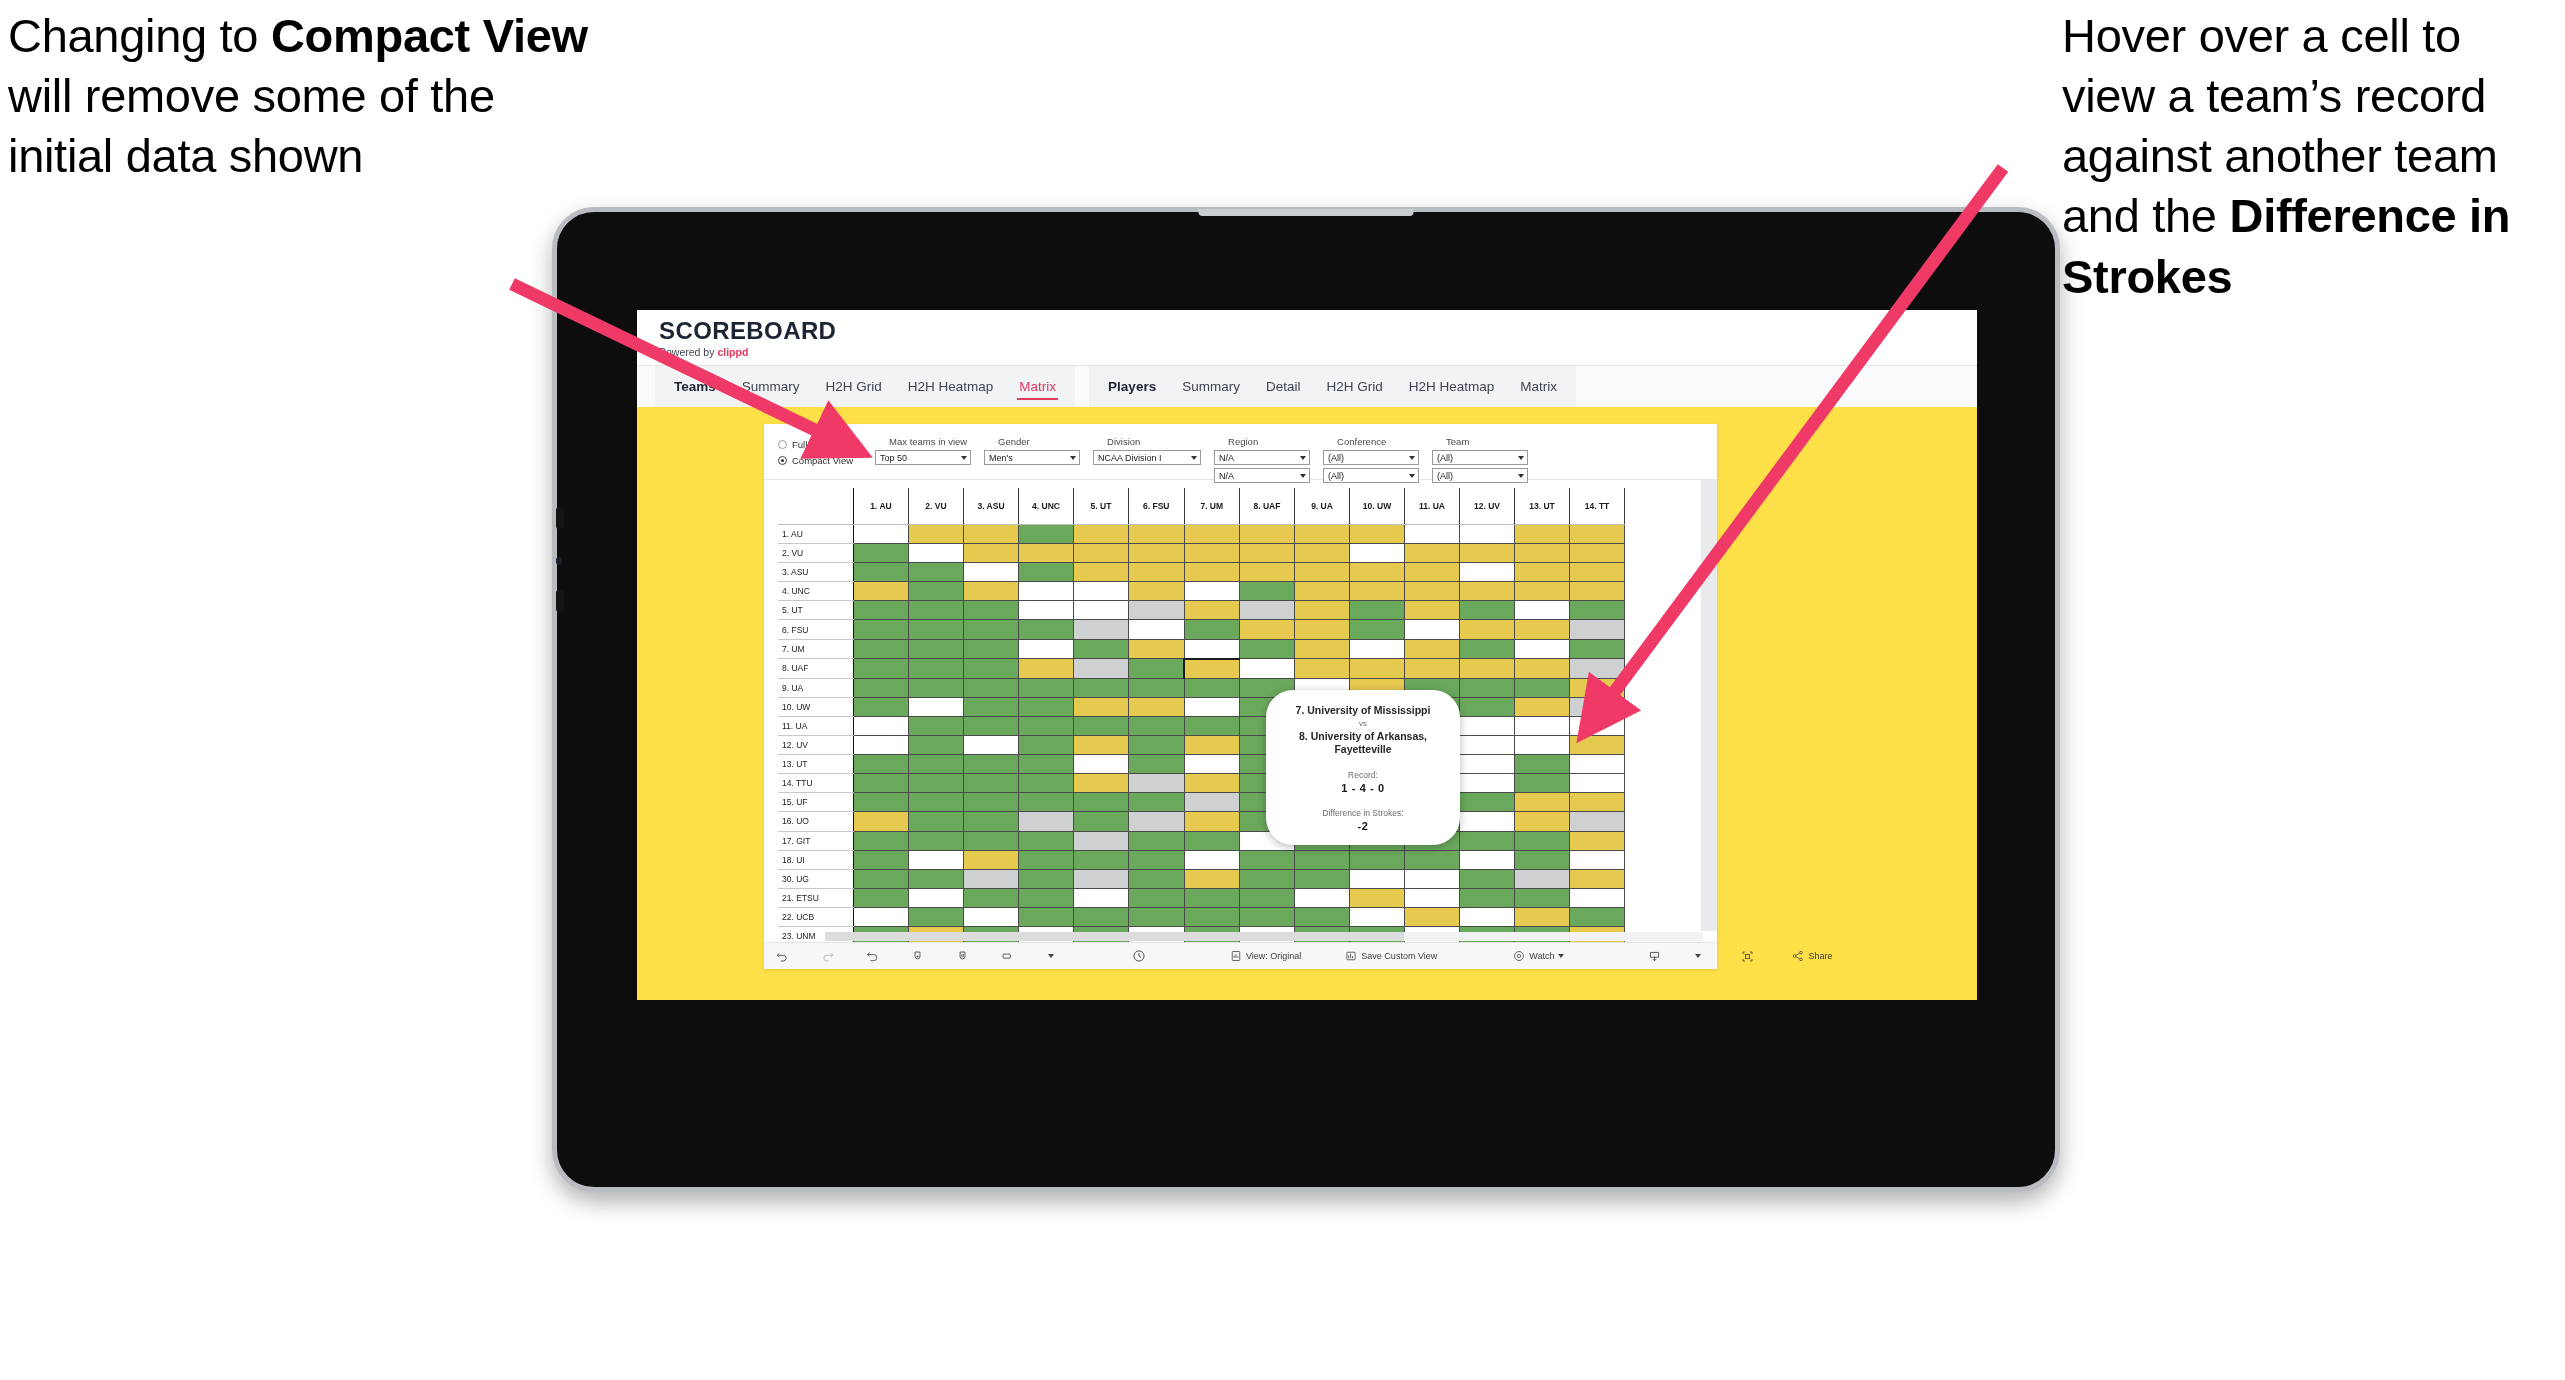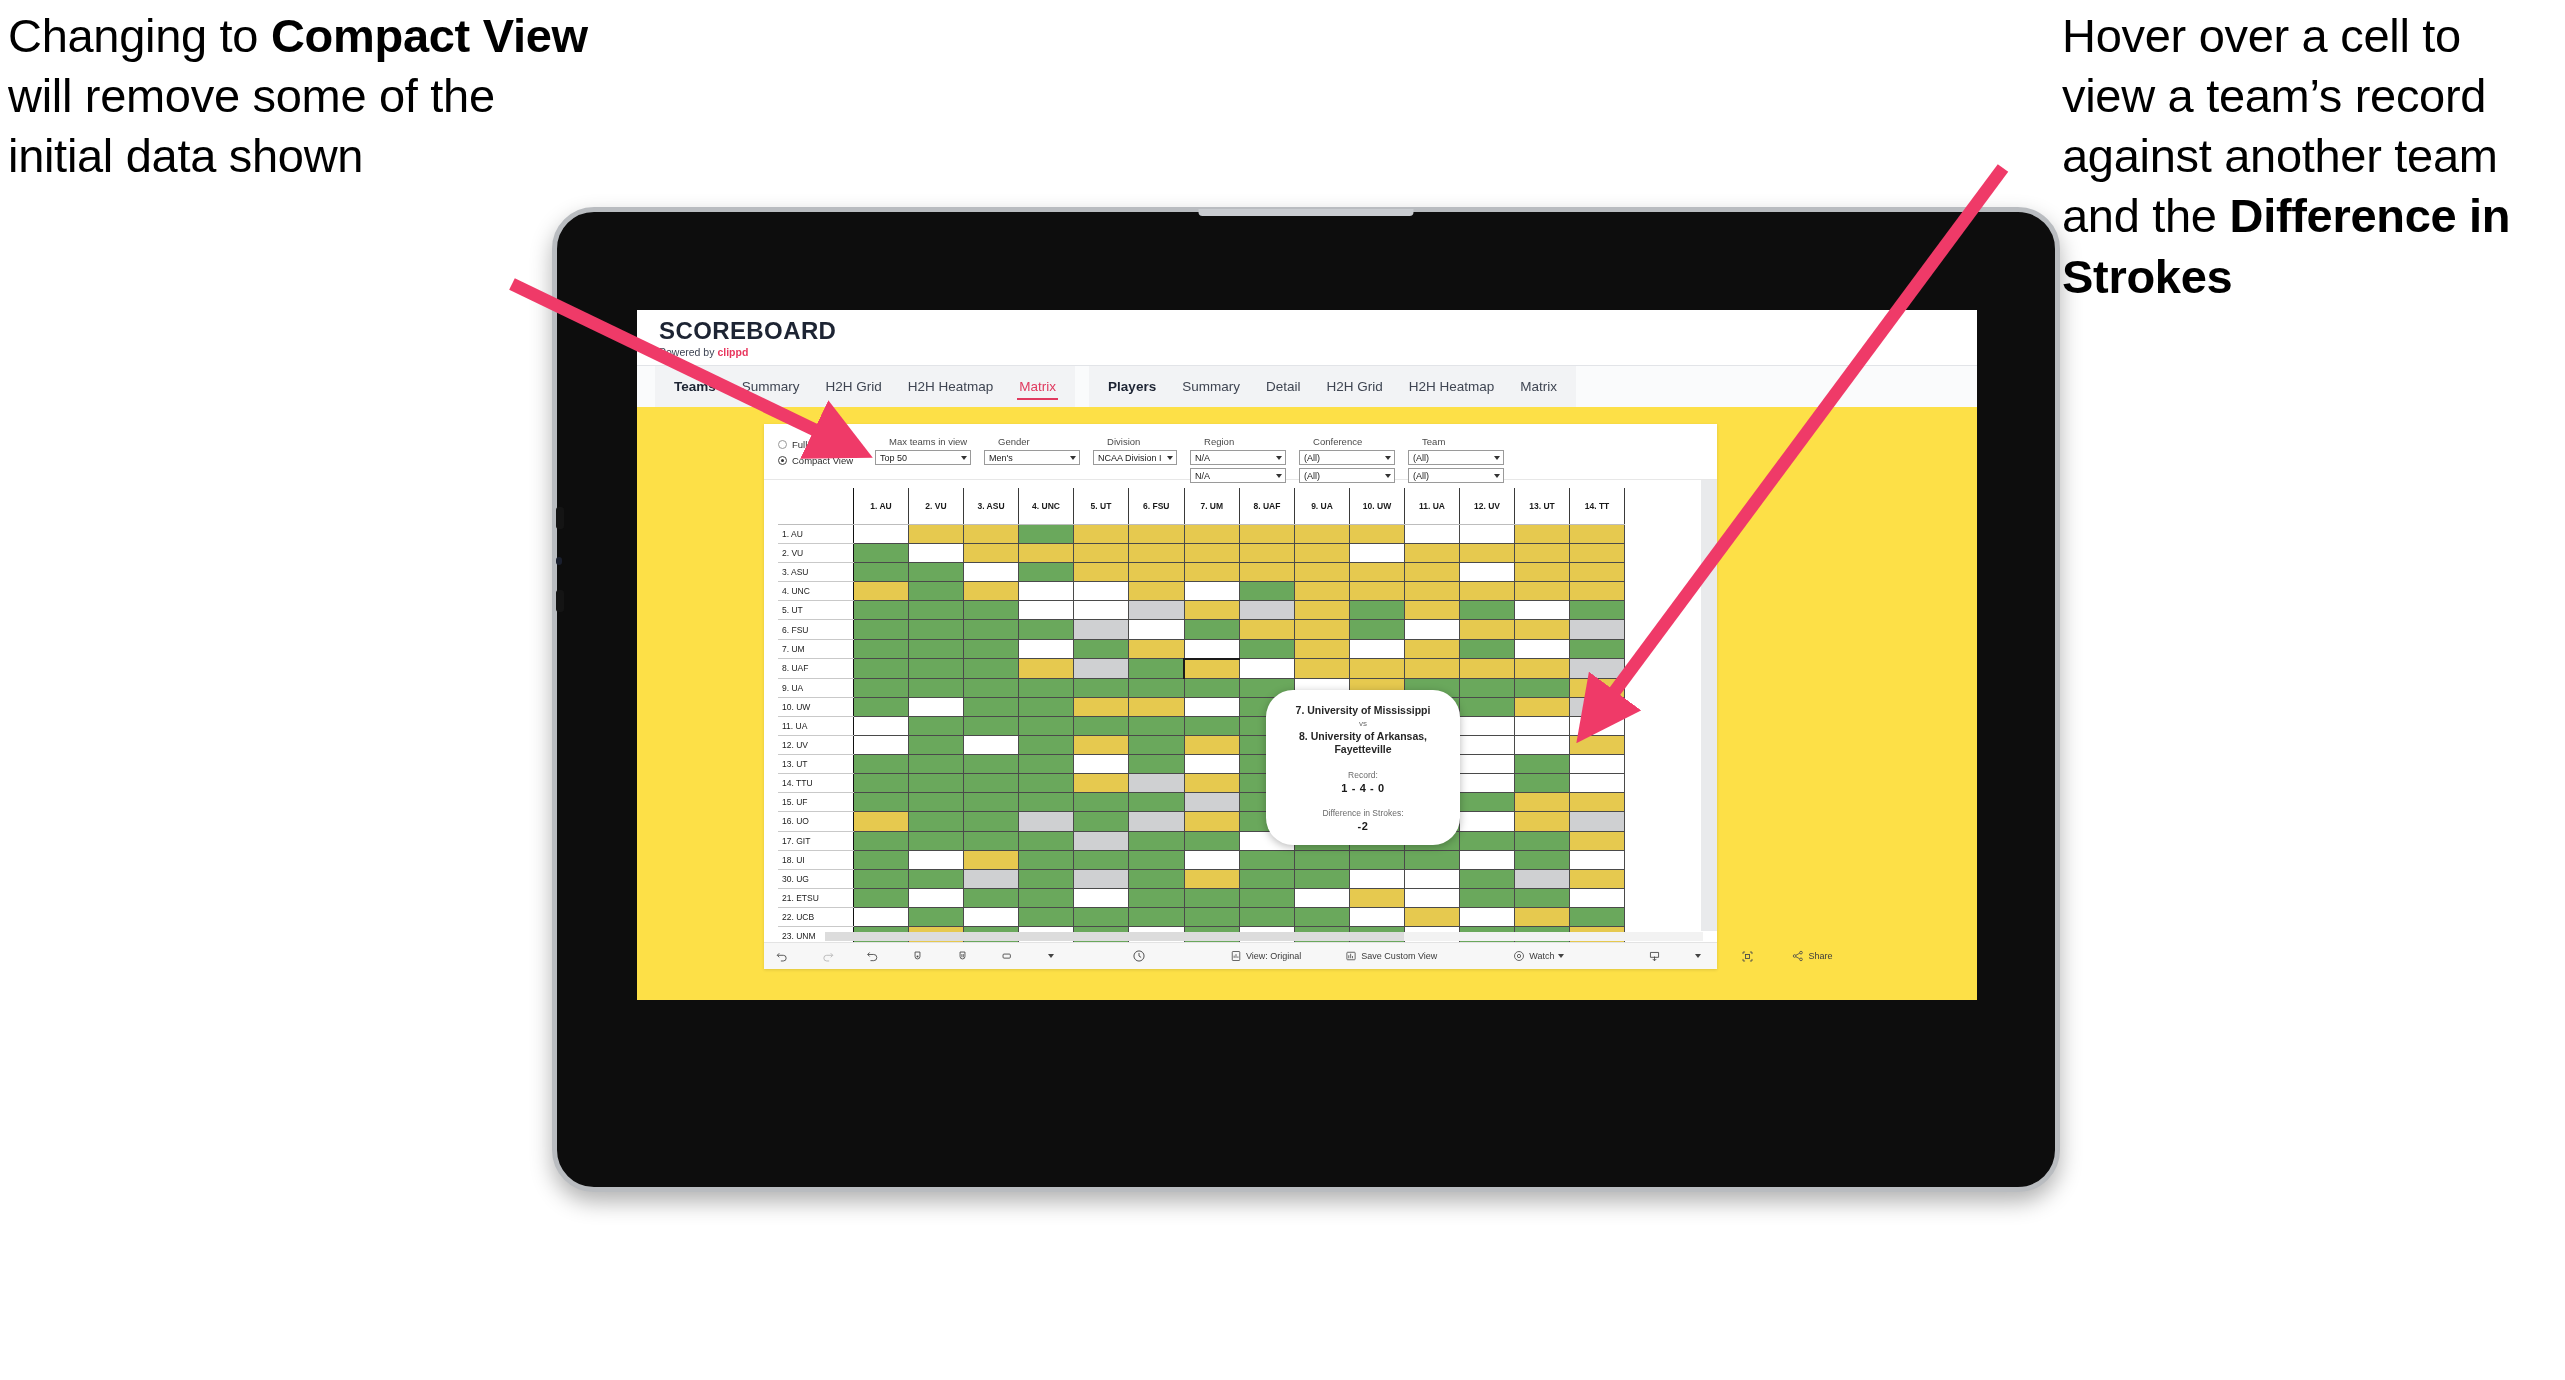--- a/index.html
+++ b/index.html
@@ -80,21 +80,21 @@
   .radio-dot.on:after{content:"";position:absolute;left:2px;top:2px;width:3px;height:3px;border-radius:50%;background:#333;}
   .fgroup{margin-right:13px;}
   .fgroup .flabel{font-size:9.5px;color:#4a4a4a;margin-bottom:3px;padding-left:14px;}
   .fsel{
     width:96px;height:15px;border:1px solid #9a9a9a;background:#fff;font-size:9px;color:#1a1a1a;
     display:flex;align-items:center;padding-left:4px;box-sizing:border-box;position:relative;cursor:pointer;
   }
   .fsel + .fsel{margin-top:3px;}
   .fsel .caret{position:absolute;right:3px;top:50%;transform:translateY(-50%);
     width:0;height:0;border-left:3px solid transparent;border-right:3px solid transparent;border-top:4px solid #333;}
-  .fgroup.w-div .fsel{width:84px;}
+  .fgroup.w-div .fsel{width:108px;}
 
   
   #matrix-wrap{position:relative;padding:8px 0 0 0;height:450px;box-sizing:border-box;}
   table.matrix{border-collapse:collapse;table-layout:fixed;margin-left:14px;}
   table.matrix th.corner{width:70px;height:34px;border-right:1.6px solid #111;border-bottom:1px solid #bdbdbd;background:#fff;}
   table.matrix th.colh{
     width:52px;height:34px;font-size:8.5px;font-weight:600;color:#1a1a1a;background:#fff;
     border-right:1.4px solid #3a3a3a;vertical-align:middle;text-align:center;border-bottom:1px solid #bdbdbd;
   }
   table.matrix td.rowh{

